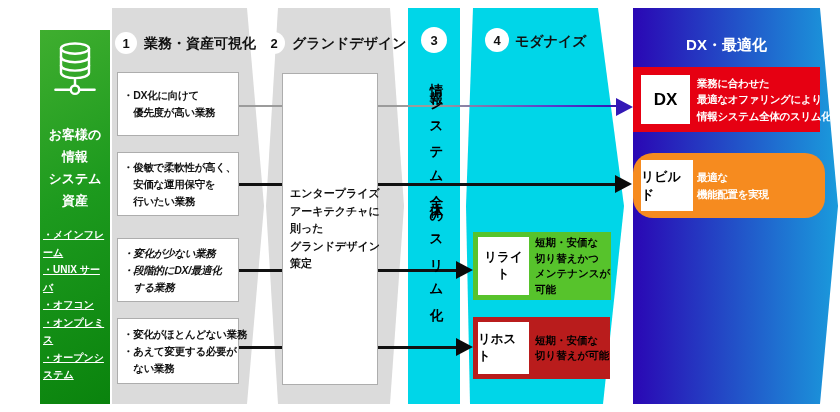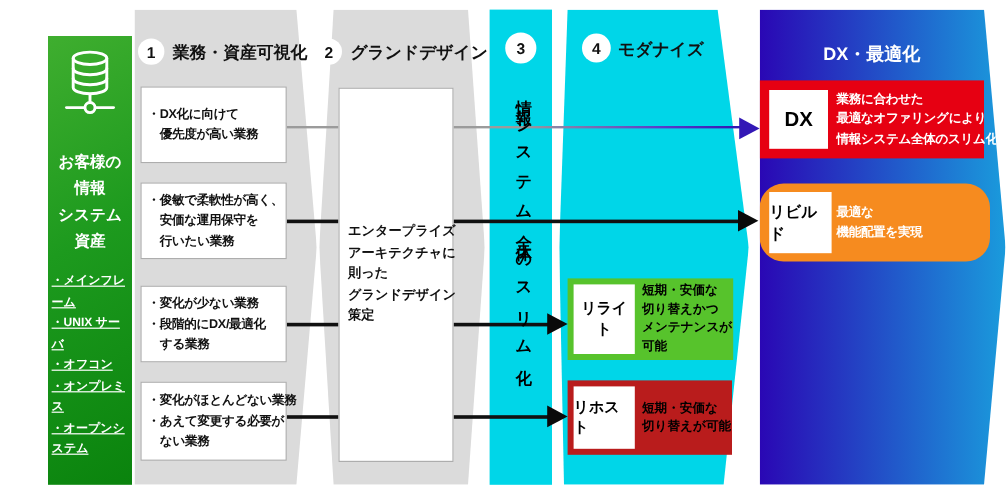--- a/index.html
+++ b/index.html
@@ -157,21 +157,21 @@
 
   <div class="pbox" style="top:72px;height:64px;">
     <div>・DX化に向けて</div>
     <div>　優先度が高い業務</div>
   </div>
   <div class="pbox" style="top:152px;height:64px;">
     <div>・俊敏で柔軟性が高く、</div>
     <div>　安価な運用保守を</div>
     <div>　行いたい業務</div>
   </div>
-  <div class="pbox" style="top:238px;height:64px;">
+  <div class="pbox" style="top:238px;height:64px;font-style:italic;">
     <div>・変化が少ない業務</div>
     <div>・段階的にDX/最適化</div>
     <div>　する業務</div>
   </div>
   <div class="pbox" style="top:318px;height:66px;">
     <div>・変化がほとんどない業務</div>
     <div>・あえて変更する必要が</div>
     <div>　ない業務</div>
   </div>
 

